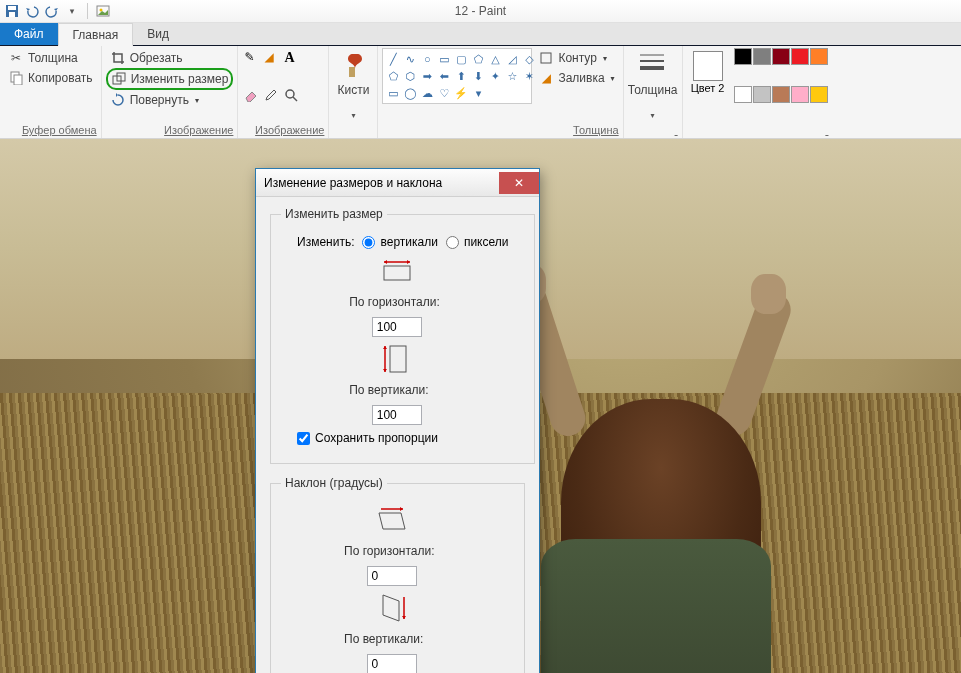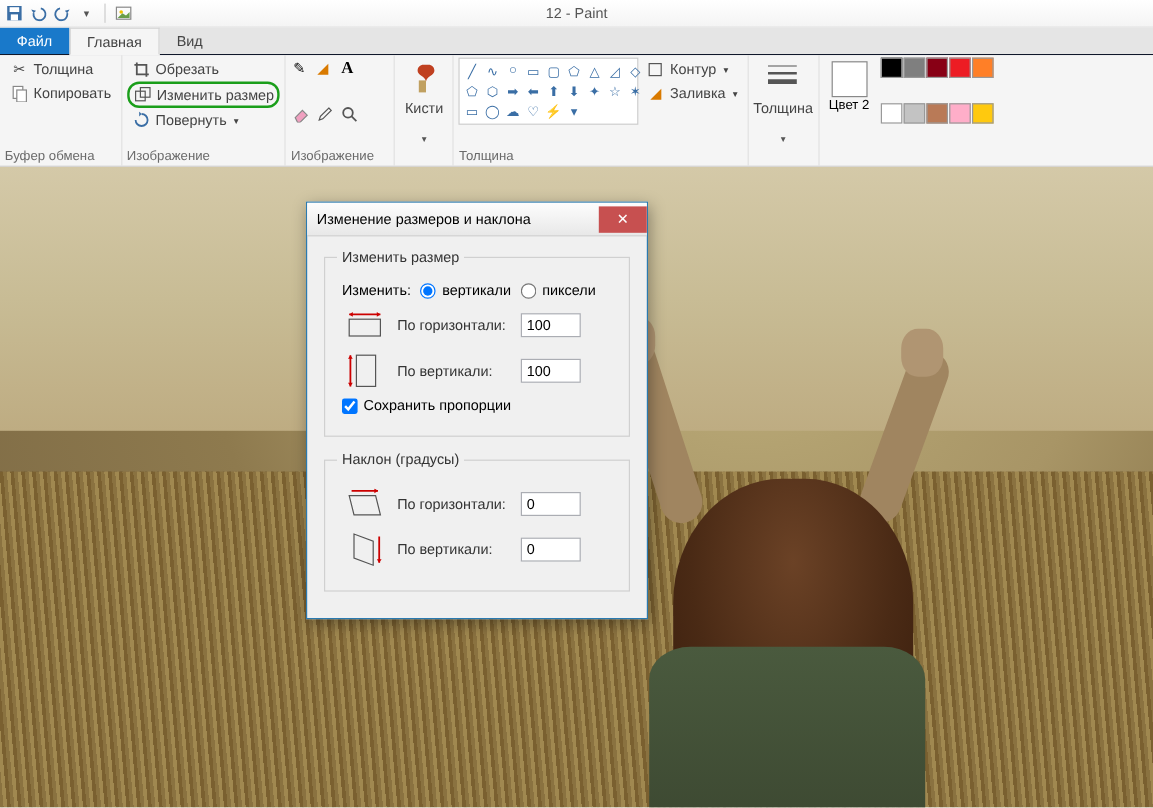--- a/index.html
+++ b/index.html
@@ -10,21 +10,21 @@
 .titlebar .ico { width: 16px; height: 16px; display: flex; align-items: center; justify-content: center; }
 .titlebar .title { position: absolute; left: 50%; transform: translateX(-50%); color: #555; }
 
 .tabs { height: 23px; background: #e5e5e5; display: flex; border-bottom: 1px solid #0f172a; }
 .tab { padding: 4px 14px; color: #444; cursor: default; }
 .tab.file { background: #1979ca; color: #fff; }
 .tab.active { background: #f5f5f5; border: 1px solid #d4d4d4; border-bottom: 1px solid #f5f5f5; margin-bottom: -1px; }
 
 .ribbon { height: 93px; background: #f5f5f5; border-bottom: 1px solid #d4d4d4; display: flex; }
 .group { border-right: 1px solid #e1e1e1; padding: 2px 4px 0; display: flex; flex-direction: column; justify-content: space-between; }
-.group-label { text-align: left; color: #6a6a6a; font-size: 11px; padding: 1px 0 2px; }
+.group-label { text-align: right; color: #6a6a6a; font-size: 11px; padding: 1px 0 2px; text-decoration: underline; }
 .group-body { display: flex; gap: 2px; flex: 1; }
 .bigbtn { width: 42px; display: flex; flex-direction: column; align-items: center; justify-content: flex-start; padding: 2px; text-align: center; color: #444; line-height: 12px; position: relative; }
 .bigbtn .ico { width: 32px; height: 32px; margin-bottom: 2px; }
 .bigbtn.narrow { width: 52px; }
 .drop::after { content: "▾"; font-size: 8px; color: #555; position: absolute; bottom: 1px; left: 50%; transform: translateX(-50%); }
 .smallbtns { display: flex; flex-direction: column; gap: 0; }
 .smallbtn { display: flex; align-items: center; gap: 4px; padding: 2px 4px; color: #444; white-space: nowrap; }
 .smallbtn .ico { width: 16px; height: 16px; display:inline-flex; align-items:center; justify-content:center; }
 .highlight { border: 2px solid #1a9e1a; border-radius: 10px; padding: 1px 3px !important; }
 
@@ -51,22 +51,22 @@
 .hand1 { position:absolute; top:-15px; left:10px; width:35px; height:40px; background:#b09572; border-radius:40%; }
 .hand2 { position:absolute; top:-5px; right:15px; width:35px; height:40px; background:#b09572; border-radius:40%; }
 .jacket { position:absolute; top:260px; left:40px; width:230px; height:180px; background: linear-gradient(#4a5a3e,#3a452f); border-radius:15% 15% 5% 5%; }
 
 .dialog { position: absolute; left: 255px; top: 168px; width: 285px; background: #f0f0f0; border: 1px solid #2a7ab0; box-shadow: 2px 4px 12px rgba(0,0,0,.35); }
 .dlg-title { height: 28px; background: linear-gradient(#fdfdfd,#e8e8e8); display:flex; align-items:center; justify-content:space-between; padding: 0 0 0 8px; border-bottom: 1px solid #d0d0d0; }
 .dlg-close { width:40px; height:22px; background:#c75050; color:#fff; display:flex; align-items:center; justify-content:center; font-size:14px; }
 .dlg-body { padding: 10px 12px; }
 fieldset { border: 1px solid #d0d0d0; padding: 8px 10px 12px; margin-bottom: 12px; }
 legend { padding: 0 4px; color: #333; }
-.row { display:flex; align-items:center; gap:8px; margin: 6px 4px; }
-.row.indent { margin-left: 4px; }
+.row { display:flex; align-items:center; gap:8px; margin: 6px 16px; }
+.row.indent { margin-left: 4px; flex-direction: column; }
 .dimico { width: 38px; height: 32px; display:flex; align-items:center; justify-content:center; }
 .dlg-label { width: 95px; color:#333; }
 .dlg-input { width: 50px; height: 20px; border: 1px solid #abadb3; padding: 1px 4px; background:#fff; }
 .radio, .check { display:flex; align-items:center; gap:5px; }
 .radio input, .check input { margin:0; }
 .dlg-btns { display:flex; justify-content:flex-end; gap:8px; padding: 8px 12px; border-top: 1px solid #e0e0e0; }
 .dlg-btn { min-width: 75px; height: 23px; border: 1px solid #acacac; background: linear-gradient(#f5f5f5,#e5e5e5); }
 svg { display:block; }
 </style>
 </head>

